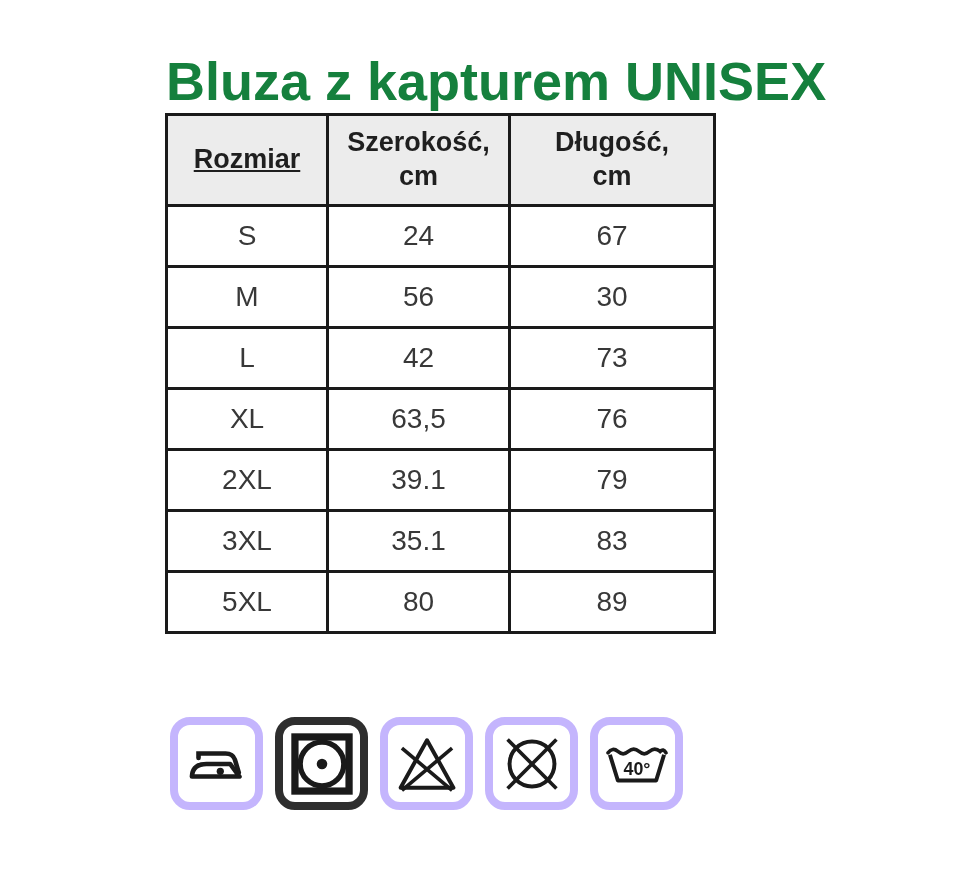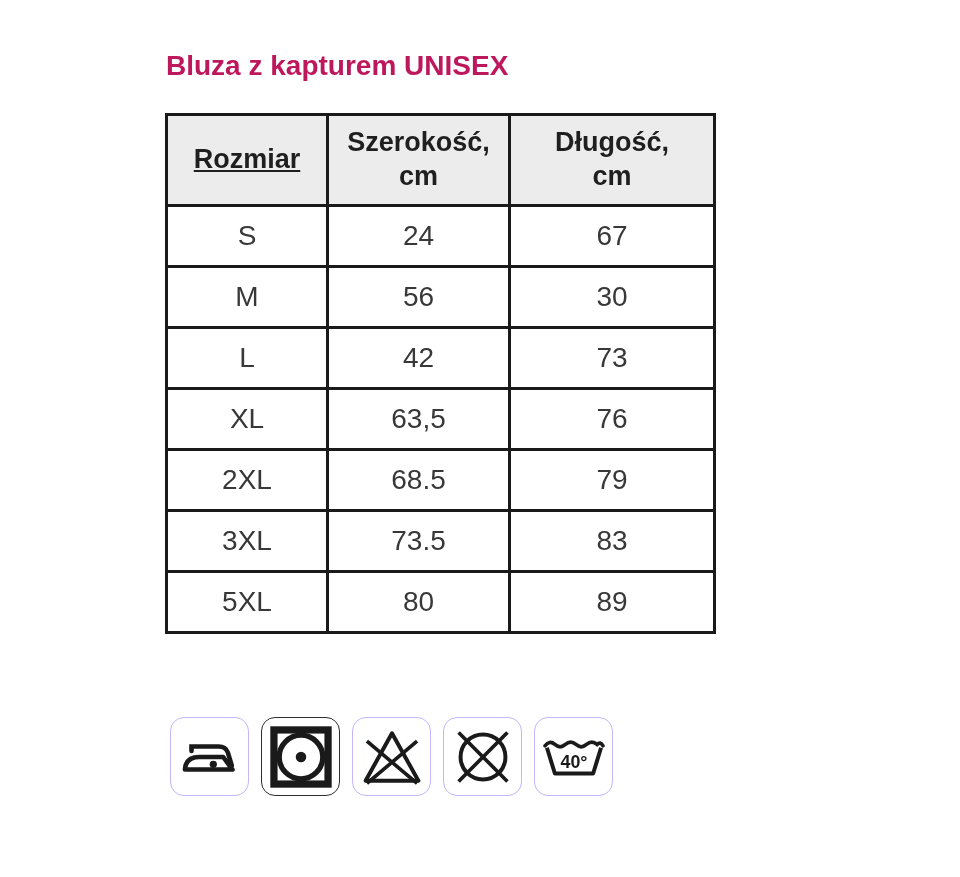--- a/index.html
+++ b/index.html
@@ -12,23 +12,23 @@
     position: relative;
     width: 960px;
     height: 877px;
     background: #ffffff;
     overflow: hidden;
   }
   .title {
     position: absolute;
     left: 166px;
     top: 50px;
-    font-size: 28px;
+    font-size: 54px;
     font-weight: bold;
-    color: #be185d;
+    color: #15803d;
     letter-spacing: 0px;
     white-space: nowrap;
   }
   table.size-table {
     position: absolute;
     left: 165px;
     top: 113px;
     border-collapse: collapse;
     table-layout: fixed;
   }
@@ -62,22 +62,22 @@
   .care-row {
     position: absolute;
     left: 170px;
     top: 717px;
     display: flex;
     gap: 12px;
   }
   .care-box {
     width: 77px;
     height: 77px;
-    border: 1px solid #c4b5fd;
-    border-radius: 14px;
+    border: 8px solid #c4b5fd;
+    border-radius: 20px;
     background: #ffffff;
     display: flex;
     align-items: center;
     justify-content: center;
   }
   .care-box.dark {
     border-color: #2e2e2e;
   }
   .care-box svg {
     width: 66px;
@@ -139,26 +139,26 @@
         <td>42</td>
         <td>73</td>
       </tr>
       <tr>
         <td>XL</td>
         <td>63,5</td>
         <td>76</td>
       </tr>
       <tr>
         <td>2XL</td>
-        <td>68.5</td>
+        <td>39.1</td>
         <td>79</td>
       </tr>
       <tr>
         <td>3XL</td>
-        <td>73.5</td>
+        <td>35.1</td>
         <td>83</td>
       </tr>
       <tr>
         <td>5XL</td>
         <td>80</td>
         <td>89</td>
       </tr>
     </tbody>
   </table>
 

